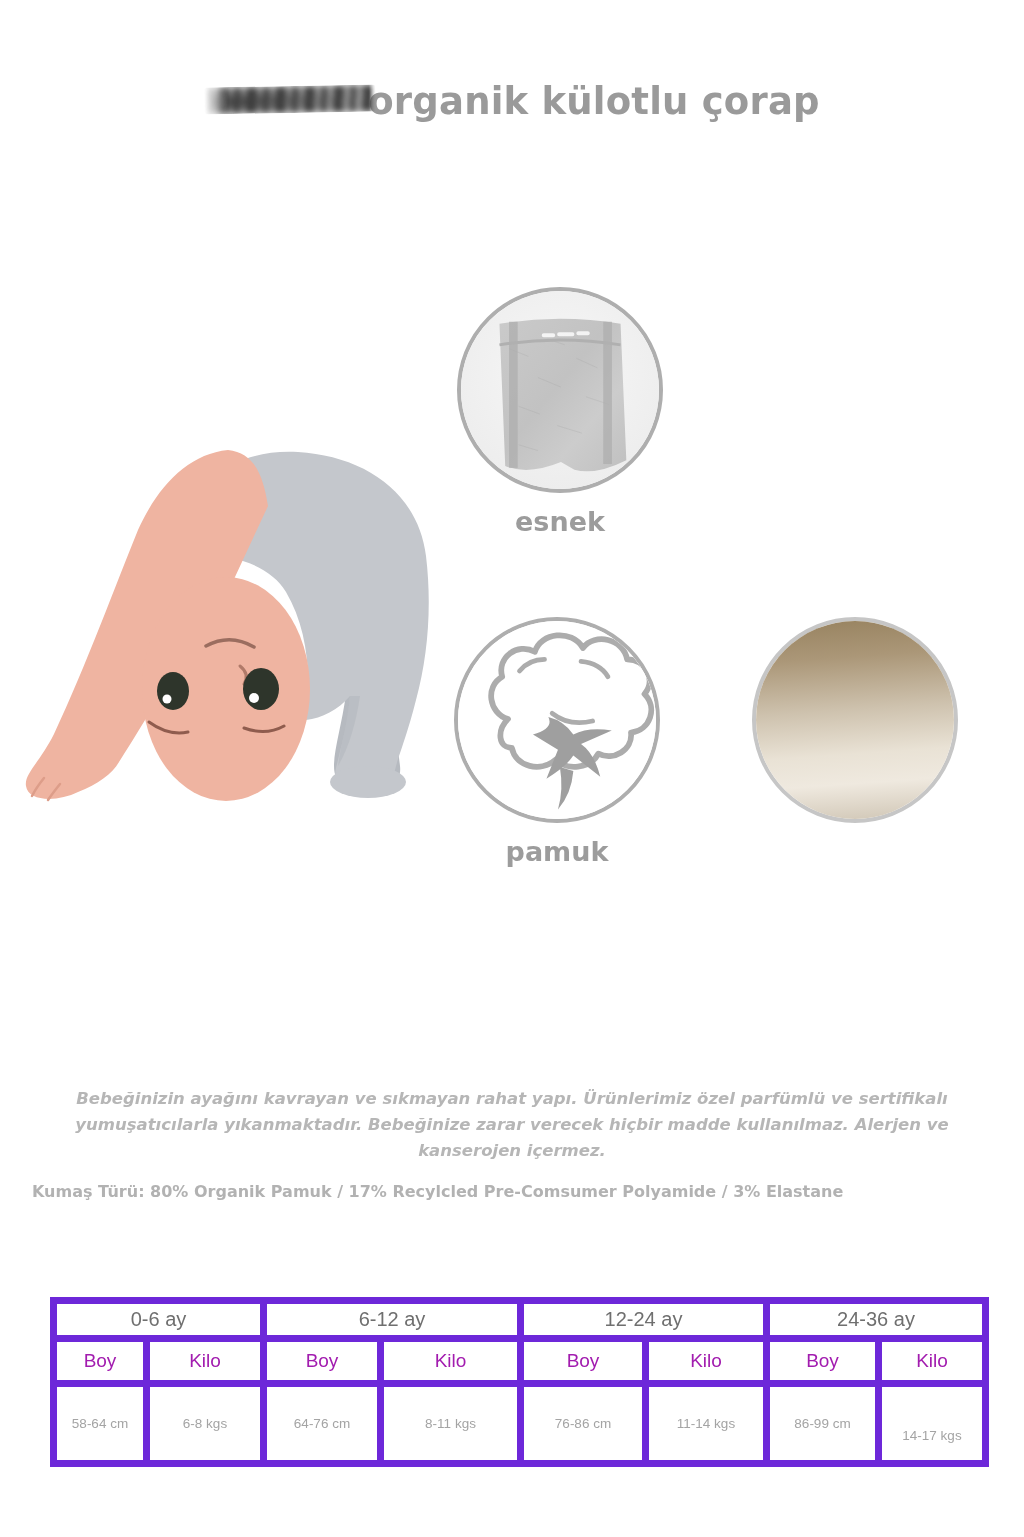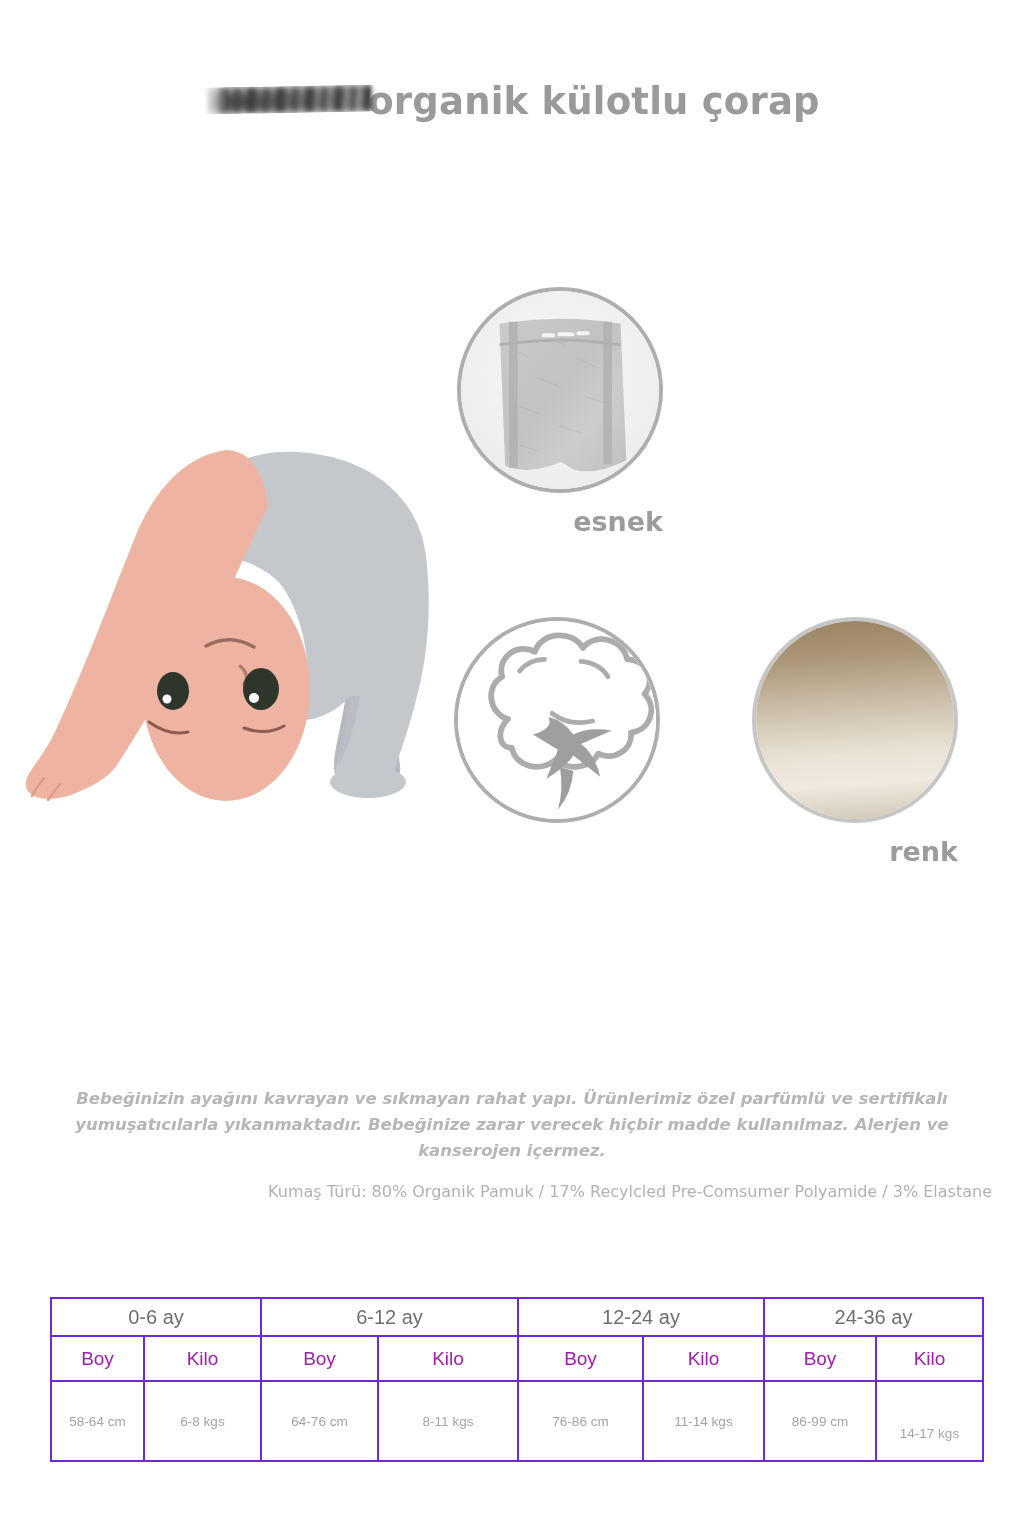--- a/index.html
+++ b/index.html
@@ -22,21 +22,21 @@
         rgba(55,55,55,.95) 13px 25px, rgba(130,130,130,.5) 25px 29px);
     filter: blur(3.2px);
     border-radius:4px;
     transform: rotate(-1deg);
     -webkit-mask-image: linear-gradient(90deg, transparent 0, #000 14%, #000 96%, transparent 100%);
             mask-image: linear-gradient(90deg, transparent 0, #000 14%, #000 96%, transparent 100%);
   }
   .title { font-weight:700; font-size:37px; color:#9a9a9a; letter-spacing:.2px; }
 
   
-  .feature { position:absolute; width:206px; text-align:right; }
+  .feature { position:absolute; width:206px; text-align:center; }
   .f-esnek  { left:457px; top:287px; }
   .f-kaymaz { left:755px; top:287px; }
   .f-pamuk  { left:454px; top:617px; }
   .f-renk   { left:752px; top:617px; }
   .circle {
     width:206px; height:206px; border-radius:50%;
     border:4px solid #aeaeae; overflow:hidden; background:#fff;
   }
   .circle svg { display:block; width:100%; height:100%; }
   .feature-label { margin-top:13px; font-weight:700; font-size:27px; color:#9c9c9c; }
@@ -54,30 +54,30 @@
 
   
   .desc {
     position:absolute; top:1086px; left:52px; width:920px;
     text-align:center; font-weight:700; font-size:16.5px; line-height:26px;
     color:#b6b6b6;
     font-style:italic;
   }
   .fabric {
     position:absolute; top:1182px; left:32px; width:960px;
-    text-align:right; font-weight:400; font-size:16px; color:#b2b2b2;
+    text-align:left; font-weight:700; font-size:16px; color:#b2b2b2;
   }
 
   
   table.size {
     position:absolute; left:50px; top:1297px; width:932px;
     border-collapse:collapse; table-layout:fixed;
     font-family:"Liberation Sans", sans-serif;
   }
-  table.size td { border:2px solid #6d28d9; text-align:center; vertical-align:middle; background:#fff; }
+  table.size td { border:7px solid #6d28d9; text-align:center; vertical-align:middle; background:#fff; }
   td.age  { height:38px; font-size:20px; color:#6f6f6f; }
   td.bk   { height:45px; font-size:19px; color:#a21caf; }
   td.val  { height:80px; font-size:13.5px; color:#a4a4a4; }
   td.val.low { vertical-align:middle; padding-top:24px; }
 </style>
 </head>
 <body>
 
 <div id="canvas">
 
@@ -202,27 +202,27 @@
                  L 148 162
                  Q 142 138 128 128
                  L 160 114
                  Q 136 110 120 118
                  Q 110 104 94 100
                  Q 100 112 78 118 Z" fill="#9f9f9f"></path>
 
         <path d="M 106 152 Q 110 176 104 196 Q 118 180 120 156 Z" fill="#9f9f9f"></path>
       </svg>
     </div>
+    <div class="feature-label">pamuk</div>
   </div>
 
   <div class="feature f-renk">
     <div class="circle">
       <div class="renk-fill"></div>
     </div>
-    <div class="feature-label">renk</div>
   </div>
 
   <p class="desc">Bebeğinizin ayağını kavrayan ve sıkmayan rahat yapı. Ürünlerimiz özel parfümlü ve sertifikalı yumuşatıcılarla yıkanmaktadır. Bebeğinize zarar verecek hiçbir madde kullanılmaz. Alerjen ve kanserojen içermez.</p>
   <p class="fabric">Kumaş Türü: 80% Organik Pamuk / 17% Recylcled Pre-Comsumer Polyamide / 3% Elastane</p>
 
   <table class="size">
     <colgroup>
       <col style="width:93px">
         <col style="width:117px">
       <col style="width:117px">

